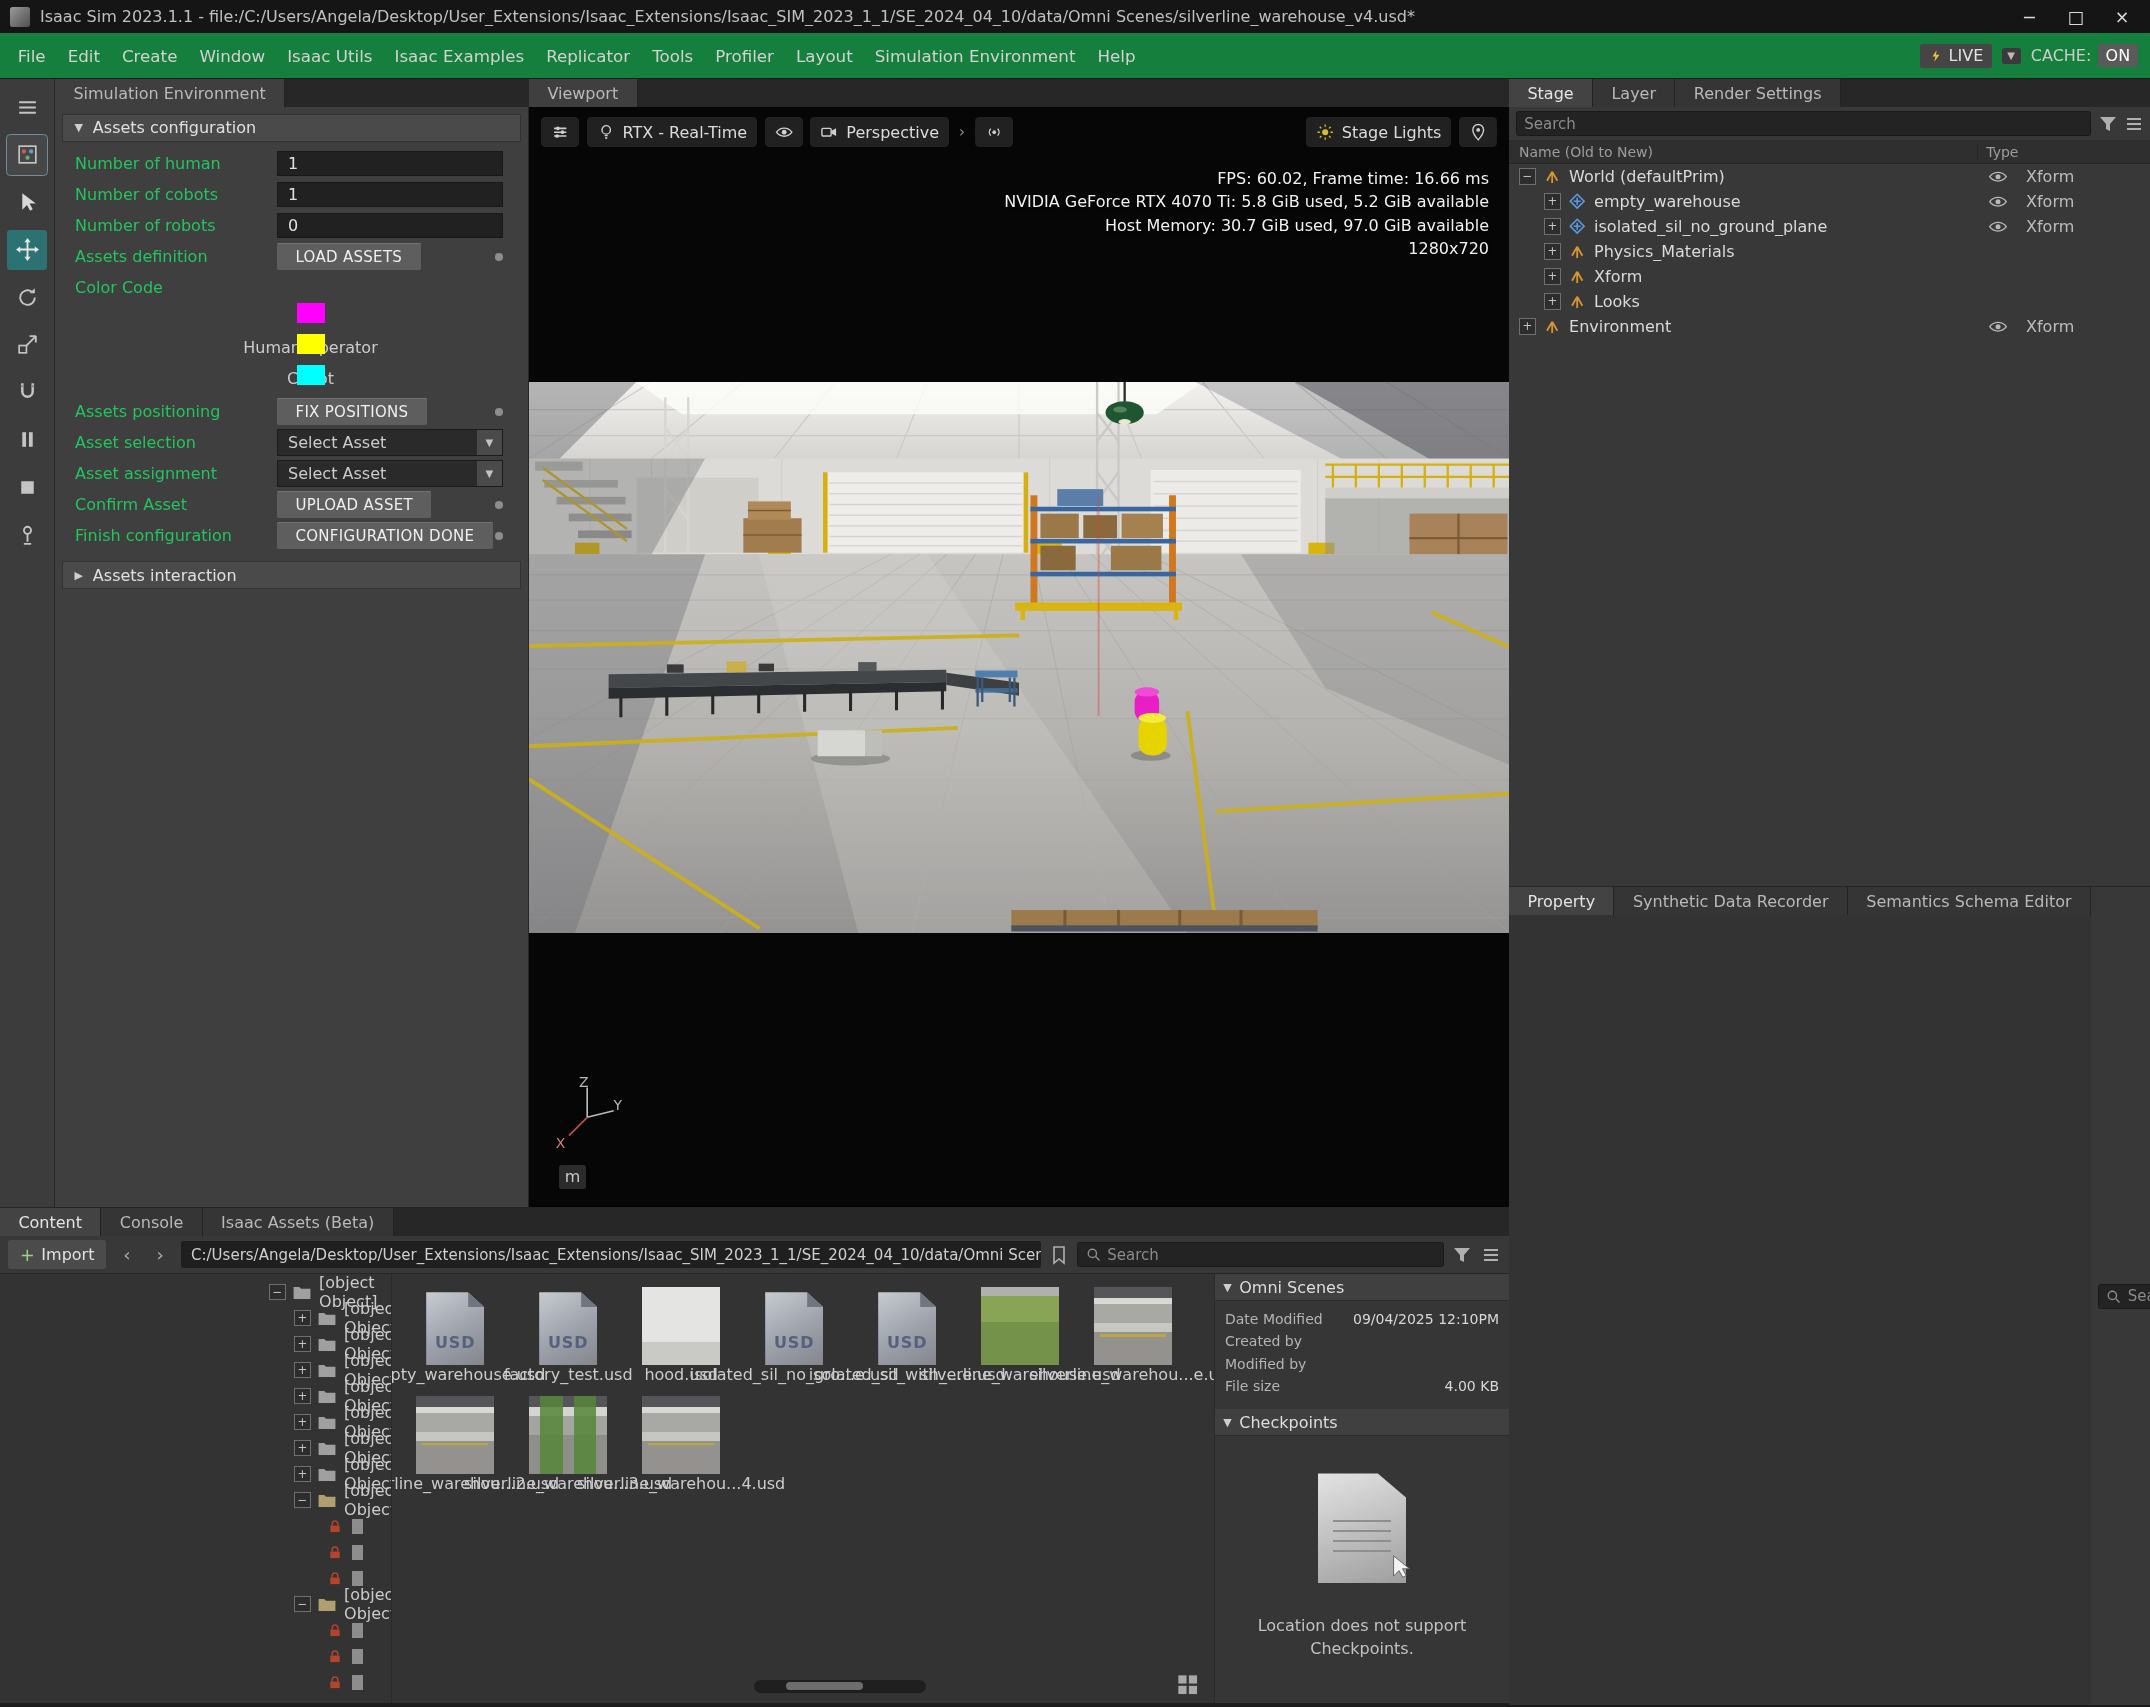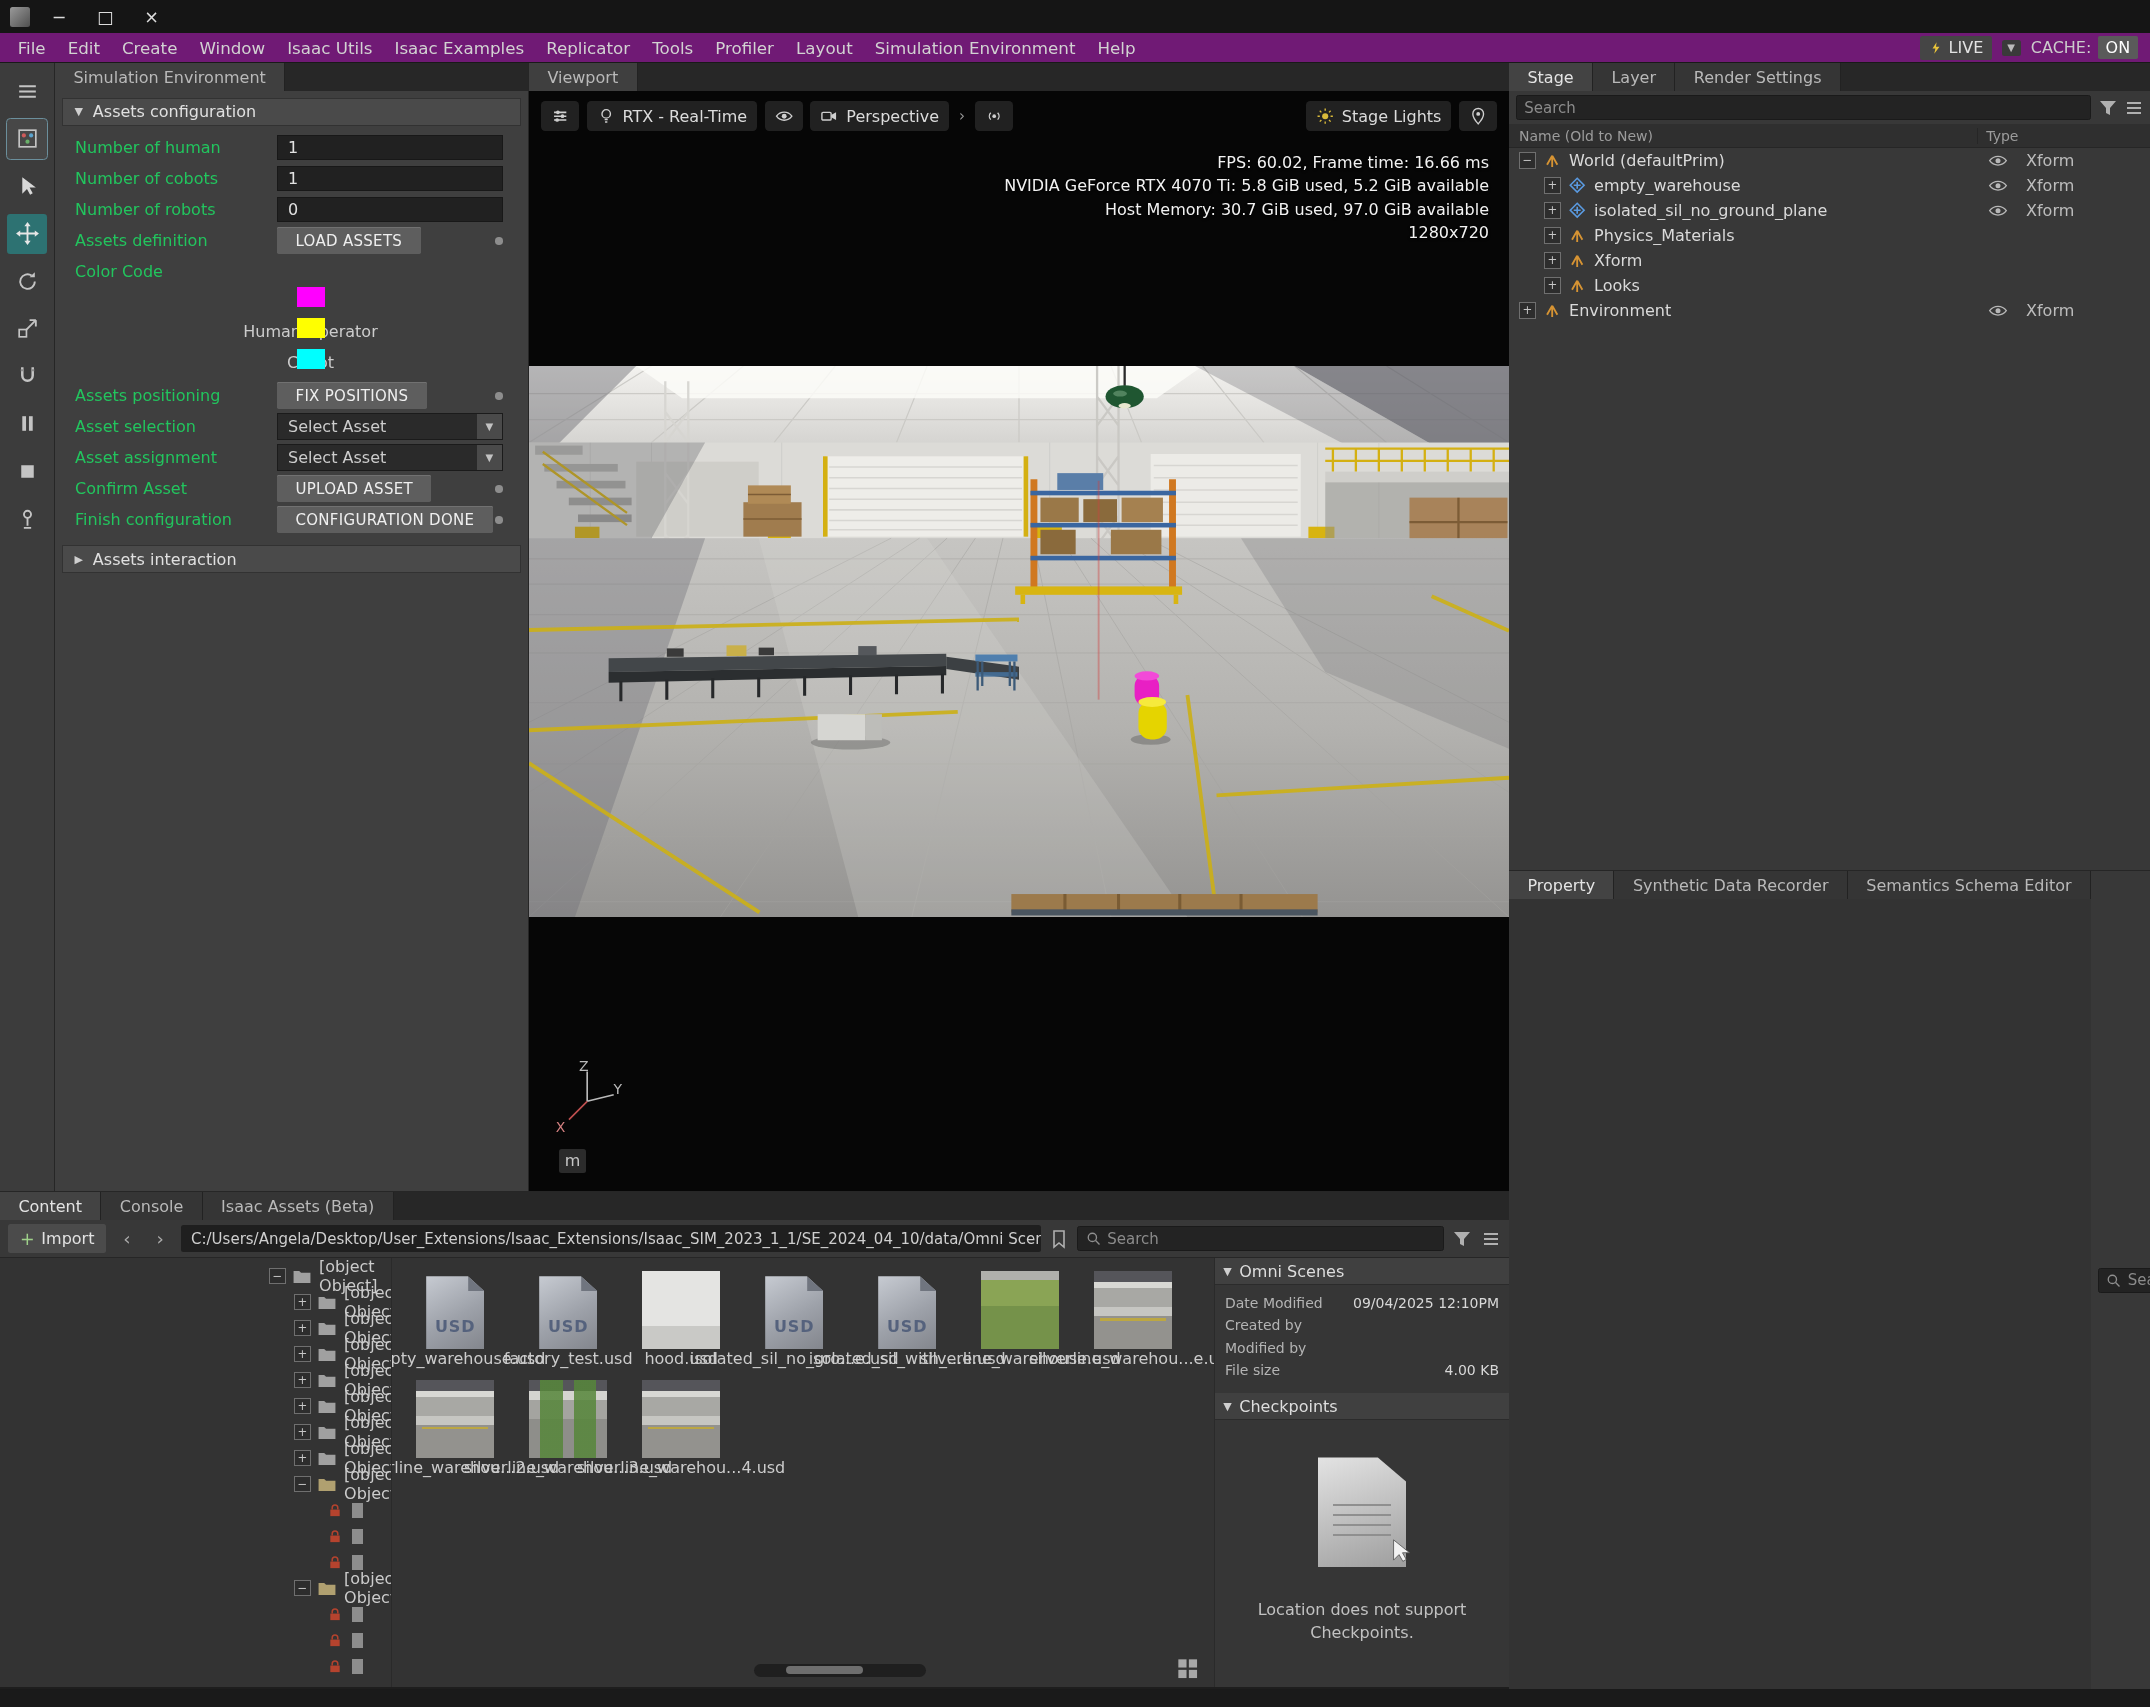--- a/index.html
+++ b/index.html
@@ -7,21 +7,21 @@
   body { background:#1e1e1e; font-family:"DejaVu Sans","Liberation Sans",sans-serif; color:#cccccc; font-size:16px; }
 
   
   .titlebar { height:33px; background:#151515; display:flex; align-items:center; padding:0 10px; }
   .app-icon { width:20px; height:20px; border-radius:2.5px; background:linear-gradient(135deg,#9a9a9a,#4f4f4f); margin-right:10px; flex:none; }
   .title-text { flex:1; color:#c0c0c0; font-size:16px; white-space:nowrap; overflow:hidden; }
   .win-controls { display:flex; gap:8.3px; }
   .win-btn { width:38px; height:27px; display:flex; align-items:center; justify-content:center; color:#dcdcdc; font-size:17.5px; }
 
   
-  .menubar { height:30px; background:#701a75; border-bottom:0.8px solid #191919; display:flex; align-items:center; padding:0 6.7px; }
+  .menubar { height:46px; background:#15803d; border-bottom:0.8px solid #191919; display:flex; align-items:center; padding:0 6.7px; }
   .menu-item { padding:0 11px; font-size:16.7px; color:#d2d2d2; }
   .menubar-right { margin-left:auto; display:flex; align-items:center; gap:10px; padding-right:6.7px; }
   .live-pill { display:flex; align-items:center; gap:5.8px; background:#454545; border-radius:2.5px; padding:2.5px 8.3px; color:#e2e2e2; font-size:16px; }
   .live-dd { background:#3a3a3a; border-radius:2.5px; padding:2.5px 5.8px; font-size:10px; color:#bbb; }
   .cache-wrap { display:flex; align-items:center; gap:6.7px; font-size:16px; }
   .cache-on { background:#5a5a5a; color:#fff; padding:1.7px 7.5px; border-radius:1.7px; }
 
   
   .main { display:flex; height:1626px; }
   .left-stack { width:1509px; display:flex; flex-direction:column; }
@@ -146,20 +146,21 @@
 
   .bottom-strip { height:18.4px; background:#1a1a1a; }
 
   svg { display:block; }
 </style>
 </head>
 <body>
 
 <div class="titlebar">
   <div class="app-icon"></div>
+  <div class="title-text">Isaac Sim 2023.1.1 - file:/C:/Users/Angela/Desktop/User_Extensions/Isaac_Extensions/Isaac_SIM_2023_1_1/SE_2024_04_10/data/Omni Scenes/silverline_warehouse_v4.usd*</div>
   <div class="win-controls">
     <span class="win-btn">−</span>
     <span class="win-btn">□</span>
     <span class="win-btn">×</span>
   </div>
 </div>
 
 <div class="menubar">
   <span class="menu-item">File</span>
   <span class="menu-item">Edit</span>

